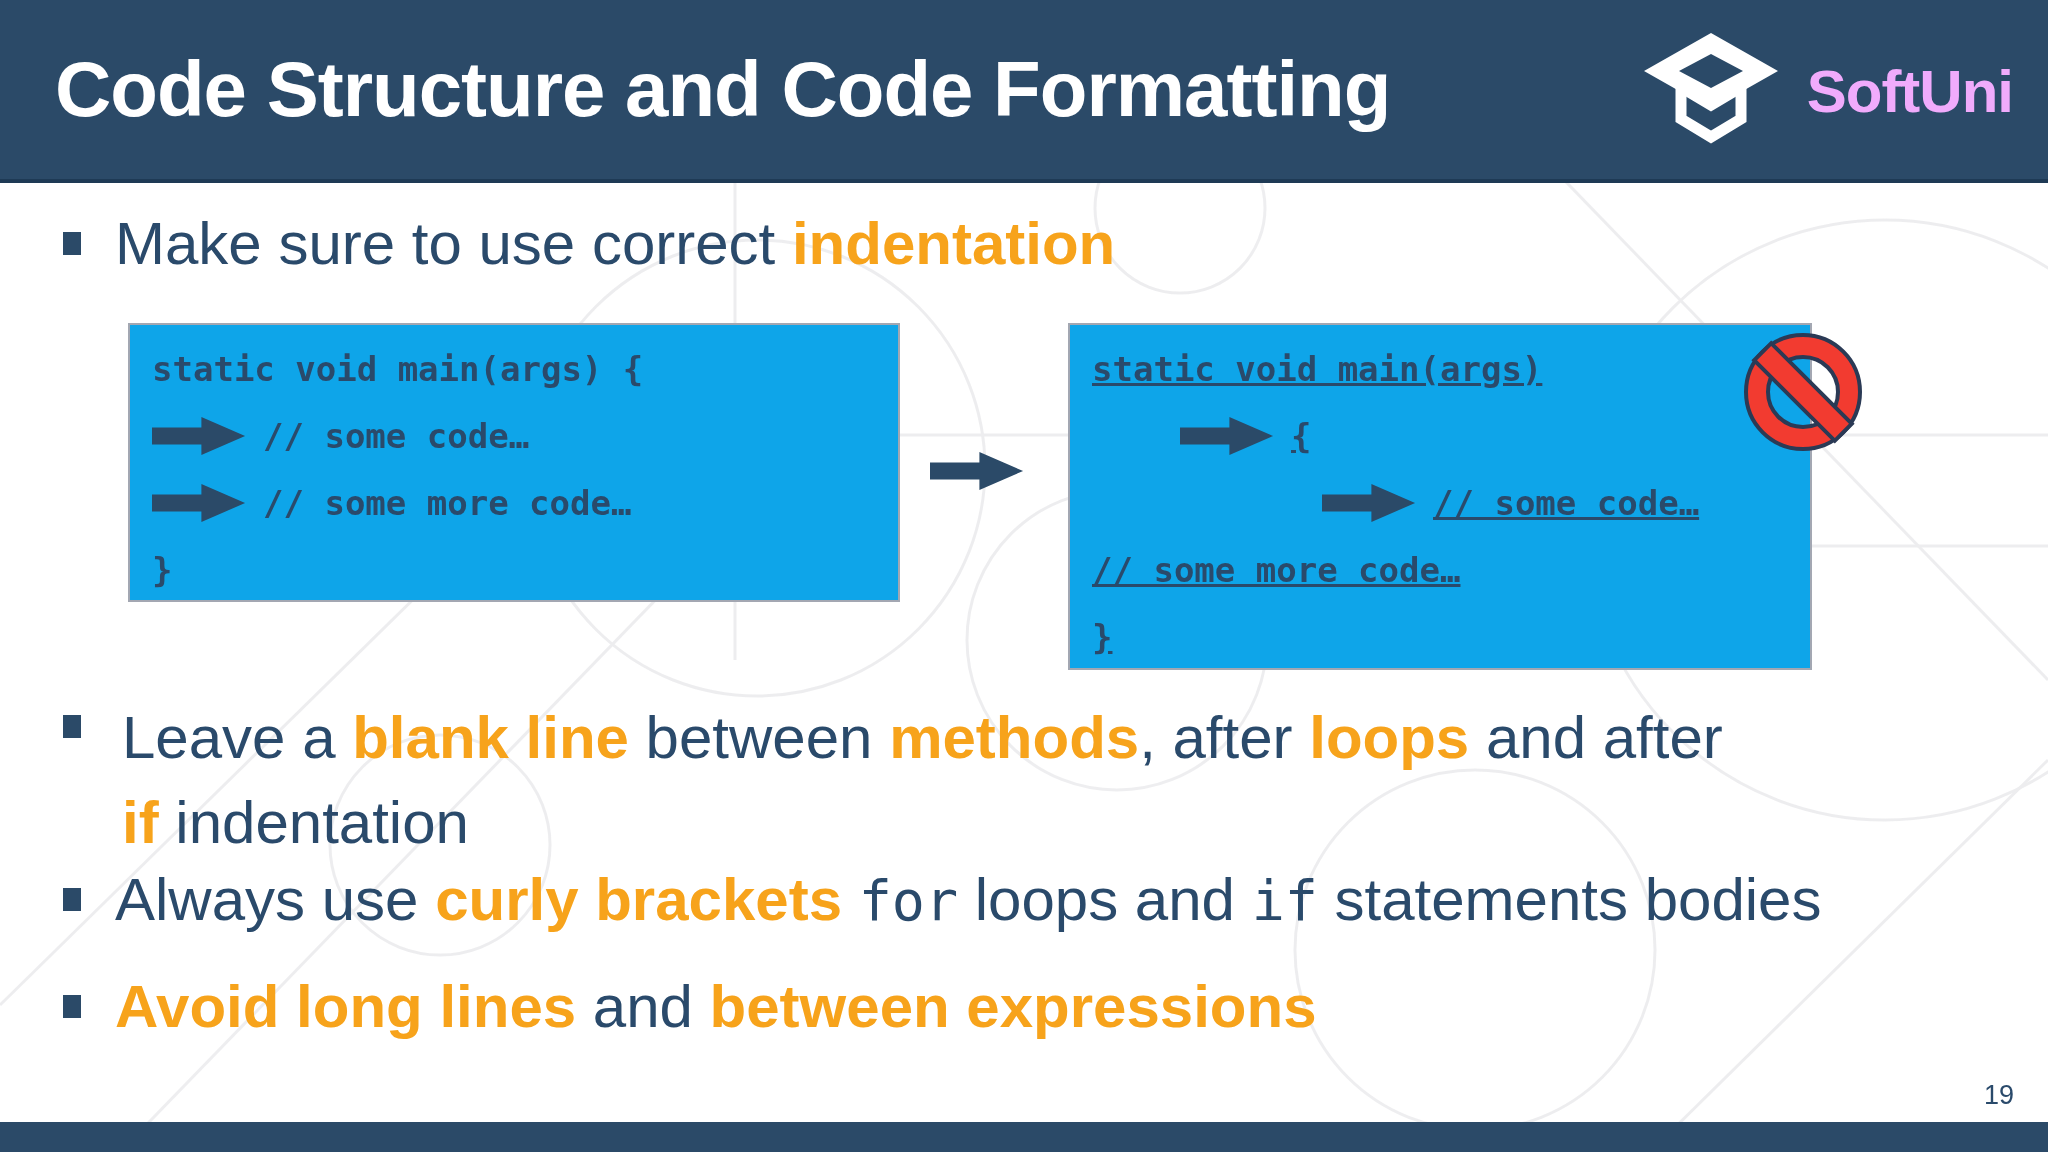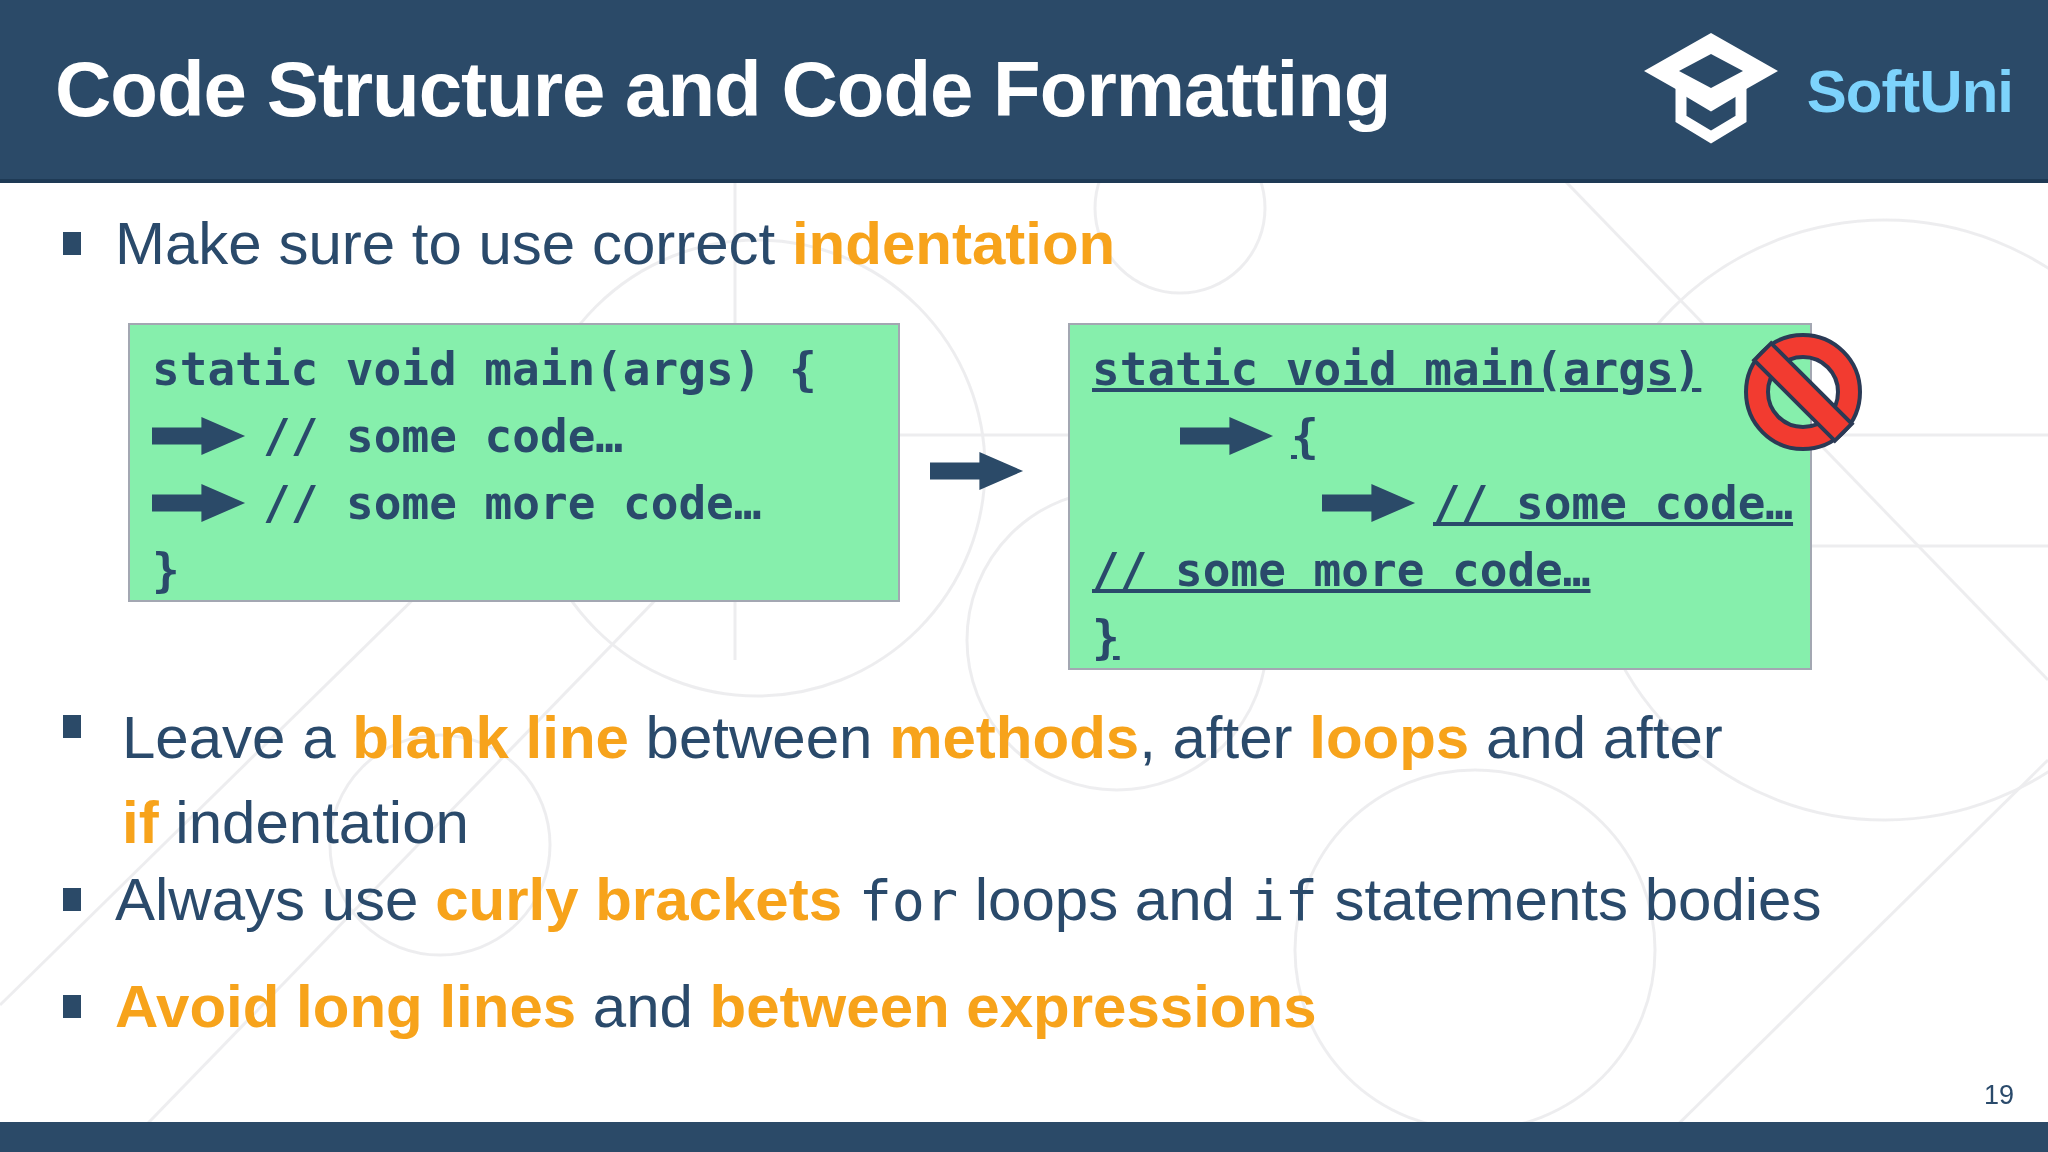--- a/index.html
+++ b/index.html
@@ -13,35 +13,35 @@
   
   .header{
     position:absolute;top:0;left:0;width:2048px;height:183px;z-index:2;
     background:#2B4A68;border-bottom:4px solid #1E3A55;
     display:flex;align-items:center;box-sizing:border-box;
   }
   .title{
     margin:0 0 0 55px;font-size:78px;font-weight:700;color:#ffffff;letter-spacing:-1px;
   }
   .logo{position:absolute;right:35px;top:0;height:183px;display:flex;align-items:center;gap:28px;}
-  .logo-text{font-size:60px;font-weight:700;color:#7dd3fc;letter-spacing:-1px;}
+  .logo-text{font-size:60px;font-weight:700;color:#f0abfc;letter-spacing:-1px;}
 
   
   .bullet{position:absolute;left:63px;display:flex;align-items:flex-start;white-space:nowrap;}
   .marker{flex:0 0 auto;width:18px;height:23px;background:#2B4A68;margin-top:20px;}
   .btext{margin-left:34px;font-size:60px;line-height:64px;color:#2A4A6B;}
   .btext .bline{line-height:85px;}
   .hl{color:#F7A31B;font-weight:700;}
   .kw{font-family:"DejaVu Sans Mono","Liberation Mono",monospace;font-size:55px;}
 
   
   .code-box{
-    position:absolute;background:#86efac;border:2px solid #A3A7B2;box-sizing:border-box;
+    position:absolute;background:#0ea5e9;border:2px solid #A3A7B2;box-sizing:border-box;
     font-family:"DejaVu Sans Mono","Liberation Mono",monospace;font-weight:700;
-    font-size:46px;color:#2A4A6B;padding:10px 0 0 22px;white-space:nowrap;
+    font-size:34px;color:#2A4A6B;padding:10px 0 0 22px;white-space:nowrap;
   }
   .code-box .cl{height:67px;display:flex;align-items:center;}
   .tab-arrow{flex:0 0 auto;margin-right:16px;}
   .ind1{margin-left:88px;}
   .ind2{margin-left:230px;}
   .box-left{left:128px;top:323px;width:772px;height:279px;}
   .box-right{left:1068px;top:323px;width:744px;height:347px;text-decoration:underline;}
   .no-entry{position:absolute;left:668px;top:2px;}
   .transform-arrow{position:absolute;left:930px;top:445px;}
 

